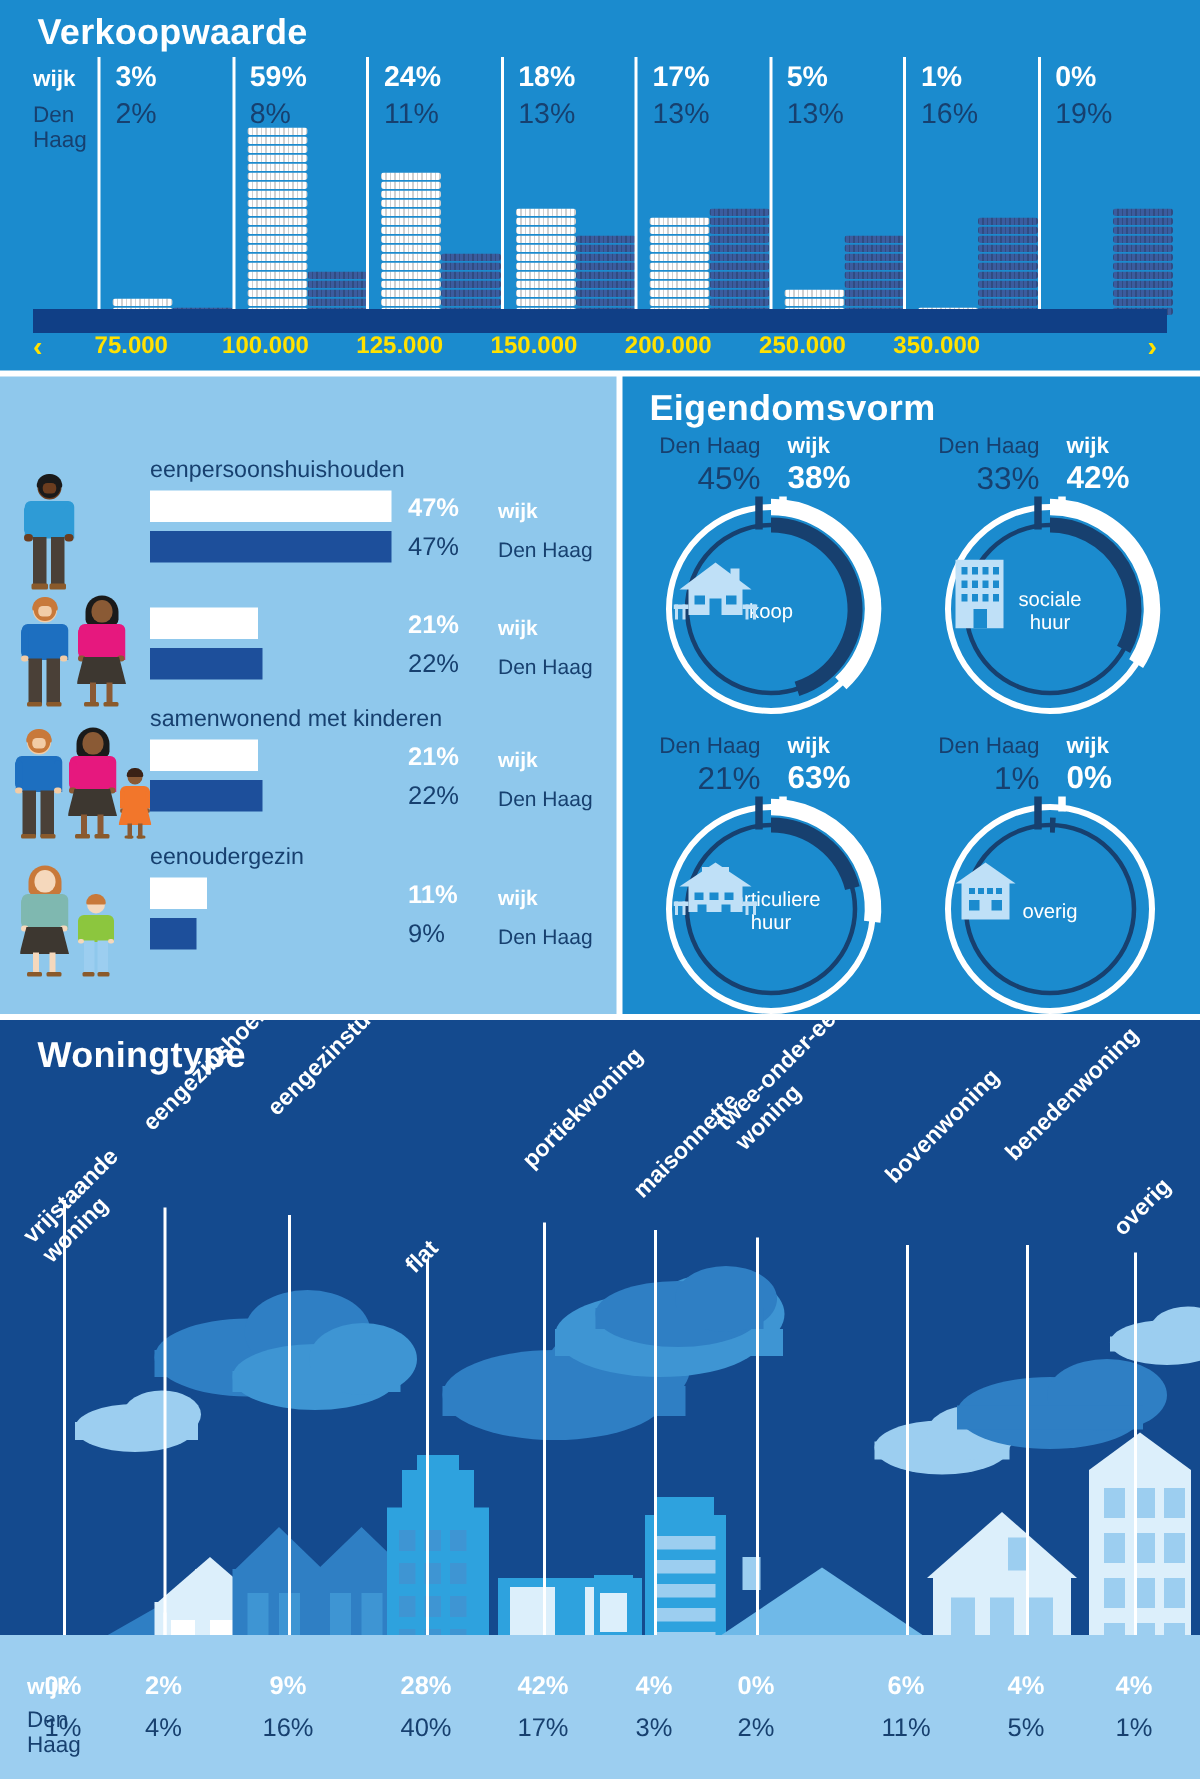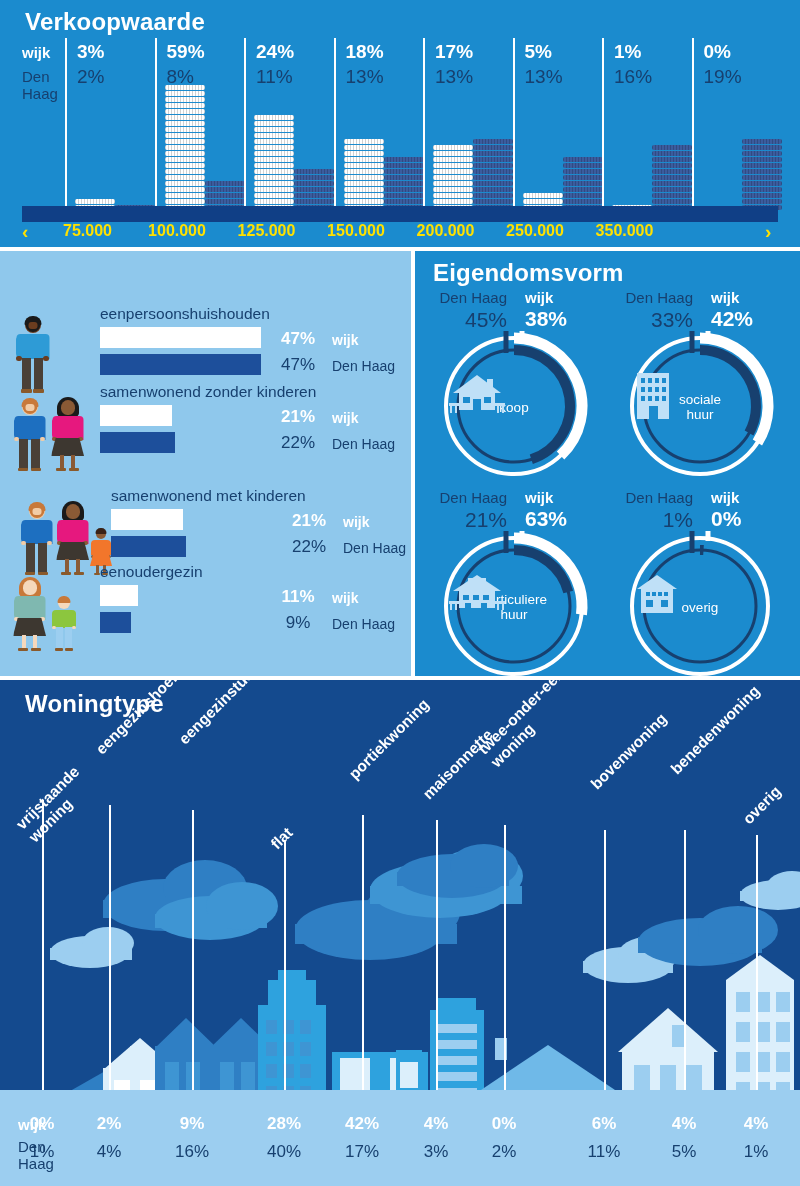--- a/index.html
+++ b/index.html
@@ -78,21 +78,21 @@
   .gz-row{ position:absolute; left:0; width:411px; height:90px; }
   .gz-icons{ position:absolute; left:8px; top:0; height:90px; width:88px; }
   .gz-label{
     position:absolute; left:100px; top:0px; font-size:15.5px; color:#17406F;
   }
   .gz-bar-wrap{ position:absolute; left:100px; }
   .gz-bar{ height:21px; }
   .gz-bar.w{ background:#ffffff; }
   .gz-bar.d{ background:#1D4F9B; }
   .gz-val{
-    position:absolute; font-size:17px; font-weight:bold; text-align:center; width:52px;
+    position:absolute; font-size:17px; font-weight:bold; text-align:left; width:52px;
   }
   .gz-val.w{ color:#ffffff; }
   .gz-val.d{ color:#17406F; font-weight:normal; }
   .gz-leg{ position:absolute; font-size:14px; }
   .gz-leg.w{ color:#ffffff; font-weight:bold; }
   .gz-leg.d{ color:#17406F; }
 
   
   .person{ position:absolute; bottom:2px; }
   .p-head{ position:absolute; left:50%; transform:translateX(-50%); border-radius:50%; }
@@ -452,31 +452,30 @@
       <div class="p-arm" style="right:0;top:22px;width:5px;height:18px;background:#E6187E;border-radius:4px"></div>
       <div class="p-arm" style="left:0;top:40px;width:5px;height:4px;background:#8A5A35;border-radius:3px"></div>
       <div class="p-arm" style="right:0;top:40px;width:5px;height:4px;background:#8A5A35;border-radius:3px"></div>
       <div class="p-skirt" style="top:41px;width:33px;height:18px;background:#3D3730;clip-path:polygon(14% 0,86% 0,100% 100%,0 100%)"></div>
            <div class="p-leg" style="left:8px;top:58px;width:4px;height:15px;background:#8A5A35"></div>
            <div class="p-leg" style="right:8px;top:58px;width:4px;height:15px;background:#8A5A35"></div>
       <div class="p-shoe" style="left:4px;bottom:0;width:10px;height:3px;background:#8A5A2B"></div>
       <div class="p-shoe" style="right:4px;bottom:0;width:10px;height:3px;background:#8A5A2B"></div>
         </div>
       </div>
-      <div class="gz-label">samenwonend zonder kinderen</div>
       <div class="gz-bar-wrap" style="top: 22px;">
         <div class="gz-bar w" style="width: 71.82px; margin-bottom: 6px;"></div>
         <div class="gz-bar d" style="width: 75.24px;"></div>
       </div>
       <div class="gz-val w" style="left: 272px; top: 24px;">21%</div>
       <div class="gz-leg w" style="left: 332px; top: 27px;">wijk</div>
       <div class="gz-val d" style="left: 272px; top: 50px;">22%</div>
       <div class="gz-leg d" style="left: 332px; top: 53px;">Den Haag</div>
     </div>
-    <div class="gz-row" style="top: 236px; margin-left: 11px;">
+    <div class="gz-row" style="top: 220px;">
       <div class="gz-icons">
         <div class="person" style="left: 2px; width: 31px; height: 74px;">
       <div class="p-head" style="top:2px;width:16px;height:16px;background:#F2CCA6"></div>
       <div class="p-hair" style="top:1px;width:17px;height:9px;background:#C8793A;border-radius:16px 16px 2px 2px;"></div>
       <div class="p-hair" style="top:7px;width:15px;height:10px;background:#C8793A;border-radius:0 0 16px 16px;"></div>
            <div class="p-head" style="top:7px;width:9px;height:7px;background:#F2CCA6;border-radius:3px;"></div>
       <div class="p-body" style="top:19px;width:31px;height:24px;background:#1D6FC0"></div>
       <div class="p-arm" style="left:0;top:22px;width:5px;height:18px;background:#1D6FC0;border-radius:4px"></div>
       <div class="p-arm" style="right:0;top:22px;width:5px;height:18px;background:#1D6FC0;border-radius:4px"></div>
       <div class="p-arm" style="left:0;top:40px;width:5px;height:4px;background:#F2CCA6;border-radius:3px"></div>

